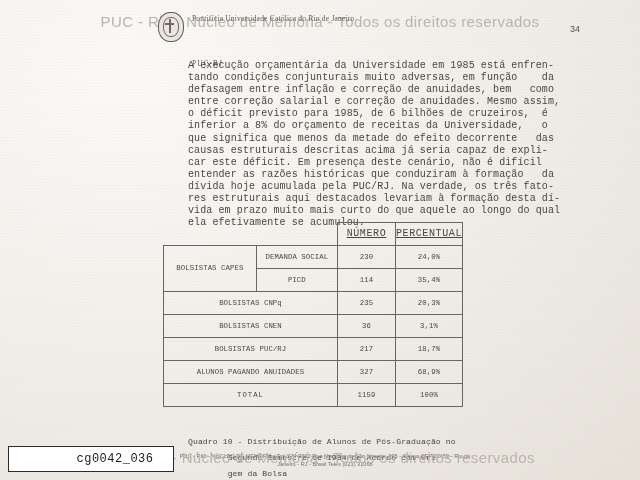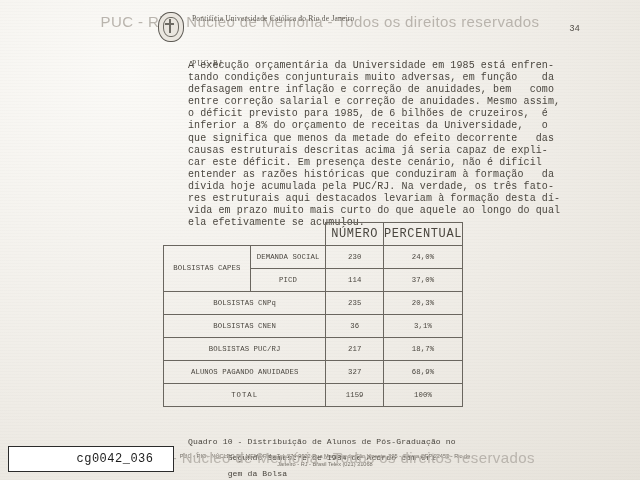--- a/index.html
+++ b/index.html
@@ -116,21 +116,21 @@
     letter-spacing: 1px;
     font-family: "Liberation Serif", serif;
     margin-top: 32px;
   }
   #page-number {
     position: absolute;
     right: 10px;
     top: 14px;
     font-size: 9px;
     color: #56524c;
-    font-family: Liberation Mono, monospace;
+    font-family: Liberation Sans, sans-serif;
   }
 
   
   #body-text {
     position: absolute;
     top: 60px;
     left: 188px;
     width: 390px;
     font-family: "Liberation Mono", monospace;
     font-size: 10px;
@@ -179,23 +179,24 @@
   td.num {
     text-align: center;
     width: 60px;
   }
   td.pct {
     text-align: center;
     width: 60px;
   }
   th.head {
     text-align: center;
-    font-size: 12px;
+    font-size: 10px;
     letter-spacing: 0.6px;
     height: 18px;
+    text-decoration: underline;
   }
   td.span-cat {
     text-align: center;
   }
   td.total {
     text-align: center;
     letter-spacing: 1px;
   }
 
   
@@ -293,21 +294,21 @@
       </tr>
       <tr>
         <td class="cat" rowspan="2">BOLSISTAS CAPES</td>
         <td class="sub">DEMANDA SOCIAL</td>
         <td class="num">230</td>
         <td class="pct">24,0%</td>
       </tr>
       <tr>
         <td class="sub">PICD</td>
         <td class="num">114</td>
-        <td class="pct">37,0%</td>
+        <td class="pct">35,4%</td>
       </tr>
       <tr>
         <td class="span-cat" colspan="2">BOLSISTAS CNPq</td>
         <td class="num">235</td>
         <td class="pct">20,3%</td>
       </tr>
       <tr>
         <td class="span-cat" colspan="2">BOLSISTAS CNEN</td>
         <td class="num">36</td>
         <td class="pct">3,1%</td>

